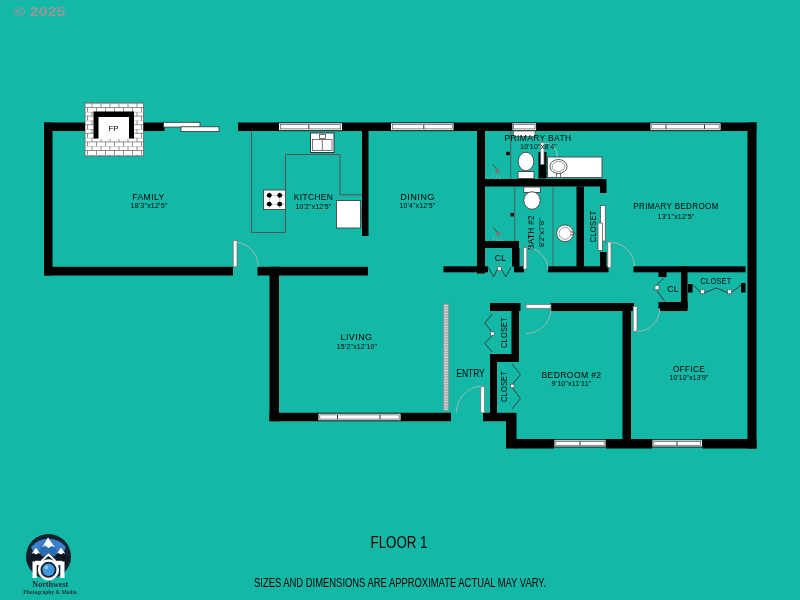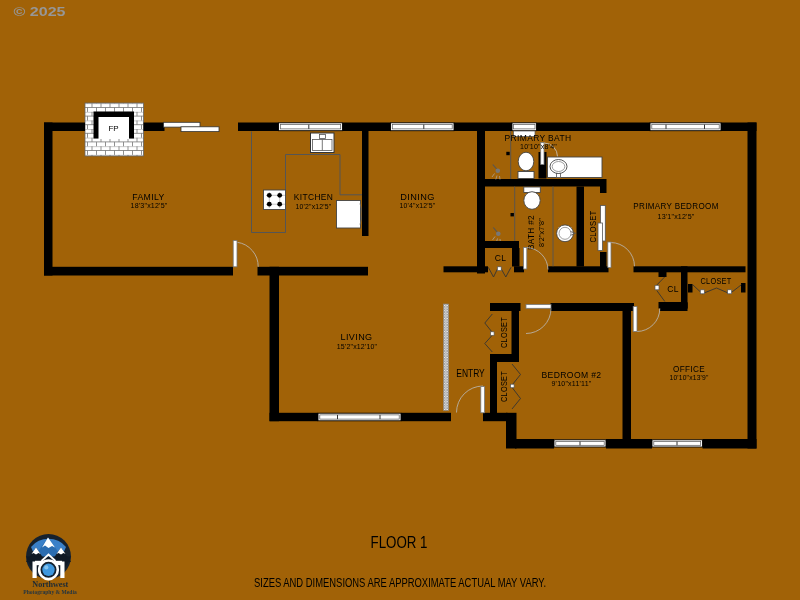--- a/index.html
+++ b/index.html
@@ -1,16 +1,16 @@
 <!DOCTYPE html>
 <html><head>
 <meta charset="utf-8">
 <style>
   html,body{margin:0;padding:0;background:#fff;}
-  #canvas{position:relative;width:800px;height:600px;background:#a16207;overflow:hidden;
+  #canvas{position:relative;width:800px;height:600px;background:#14b8a6;overflow:hidden;
     font-family:"Liberation Sans", sans-serif;}
   svg{position:absolute;left:0;top:0;}
   .room{font-size:9.5px;letter-spacing:0.4px;}
   .dim{font-size:7.5px;letter-spacing:0.2px;}
   .cl{font-size:8.5px;letter-spacing:0.3px;}
 </style>
 </head>
 <body>
 <div id="canvas">
 <svg width="800" height="600" viewBox="0 0 800 600">

